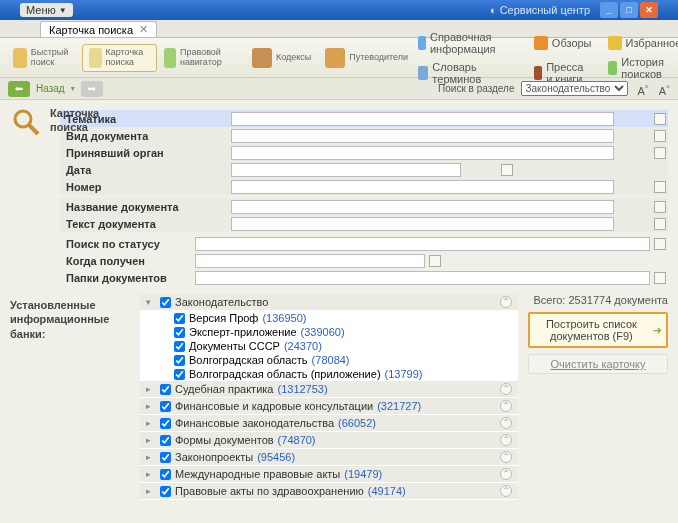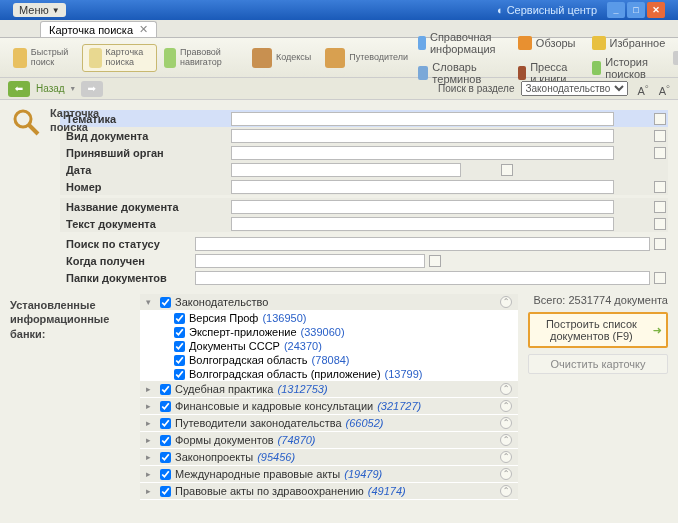--- a/index.html
+++ b/index.html
@@ -1,39 +1,39 @@
 <!DOCTYPE html>
 <html><head>
 <meta charset="utf-8">
 <style>
 * { box-sizing: border-box; margin: 0; padding: 0; font-family: Tahoma, Arial, sans-serif; font-size: 11px; }
 body { background: #f0f0e8; width: 678px; height: 523px; overflow: hidden; }
 
-.title-bar { background: linear-gradient(#3b7dd8, #1a5ab8); height: 20px; display: flex; align-items: center; padding: 0 13px; color: #fff; }
+.title-bar { background: linear-gradient(#3b7dd8, #1a5ab8); height: 20px; display: flex; align-items: center; padding: 0 20px; color: #fff; }
 .title-bar .menu-btn { background: #e8e8e0; color: #333; border-radius: 3px; padding: 1px 6px; display: flex; align-items: center; gap: 3px; }
 .title-bar .menu-btn .tri { font-size: 8px; }
 .title-bar .spacer { flex: 1; }
 .title-bar .win-btn { width: 18px; height: 16px; margin-left: 2px; display: flex; align-items: center; justify-content: center; border-radius: 2px; font-size: 9px; font-weight: bold; }
 .win-min,.win-max { background: #5a9ae8; }
 .win-close { background: #e86a3a; }
 .service-link { margin-right: 8px; color: #cfe6ff; font-size: 10px; display: flex; align-items: center; gap: 3px; }
 
 .tab-strip { background: #e8e8e0; height: 18px; display: flex; align-items: flex-end; padding-left: 40px; border-bottom: 1px solid #bbb; }
 .tab { background: #fff; border: 1px solid #bbb; border-bottom: none; border-radius: 3px 3px 0 0; padding: 1px 8px; display: flex; align-items: center; gap: 6px; font-size: 10px; }
 .tab .x { color: #888; }
 
 .toolbar { background: linear-gradient(#f6f6ee, #e8e8dc); height: 40px; display: flex; align-items: center; padding: 0 6px; border-bottom: 1px solid #ccc; }
 .tb-btn { display: flex; align-items: center; gap: 4px; padding: 3px 6px; border: 1px solid transparent; border-radius: 3px; color: #666; }
 .tb-btn.active { border-color: #c8b870; background: #f8f4e0; }
 .tb-btn .ic { width: 20px; height: 20px; background: #d8a050; border-radius: 3px; }
 .tb-btn span { font-size: 9px; line-height: 1.1; max-width: 50px; display: block; }
 .tb-sep { width: 1px; height: 28px; background: #ccc; margin: 0 4px; }
 .mini-btn { display: flex; align-items: center; gap: 4px; padding: 2px 4px; color: #555; font-size: 10px; }
 .mini-btn .mic { width: 14px; height: 14px; background: #8bc34a; border-radius: 2px; }
-.tb-right { margin-left: auto; display: grid; grid-template-columns: auto auto; gap: 2px 8px; }
+.tb-right { margin-left: auto; display: grid; grid-template-columns: auto auto; gap: 2px 24px; }
 
 .nav-bar { background: #e8e8dc; height: 22px; display: flex; align-items: center; padding: 0 8px; border-bottom: 1px solid #ccc; gap: 6px; }
 .nav-arr { width: 22px; height: 16px; border-radius: 3px; display: flex; align-items: center; justify-content: center; color: #fff; font-size: 10px; }
 .nav-back { background: #7cb342; }
 .nav-fwd { background: #ccc; }
 .nav-spacer { flex: 1; }
 .section-sel { font-size: 10px; color: #555; }
 .aa { font-size: 11px; color: #555; margin-left: 4px; }
 
 .main { padding: 6px 10px; }
@@ -50,31 +50,31 @@
 .row .inp.half { flex: 0 0 230px; }
 .row .sq { width: 12px; height: 12px; border: 1px solid #aaa; background: #f8f8f0; margin-right: 2px; }
 
 .lower { display: flex; margin-top: 8px; gap: 10px; }
 .banks-lbl { width: 120px; font-weight: bold; color: #444; font-size: 11px; line-height: 1.3; padding-top: 4px; }
 .tree { flex: 1; }
 .tnode { background: #ebebe3; border-bottom: 1px solid #fff; padding: 2px 6px; display: flex; align-items: center; gap: 4px; position: relative; }
 .tnode .exp { width: 10px; color: #888; font-size: 9px; }
 .tnode input { width: 11px; height: 11px; }
 .tnode .nm { color: #333; }
-.tnode .cnt { color: #2a60c8; font-style: italic; }
+.tnode .cnt { color: #2a60c8; }
 .tnode .coll { position: absolute; right: 6px; width: 12px; height: 12px; border: 1px solid #bbb; border-radius: 6px; background: #f8f8f0; font-size: 8px; text-align: center; line-height: 10px; color: #888; }
 .tchild { background: #fff; padding: 1px 6px 1px 34px; display: flex; align-items: center; gap: 4px; }
 .tchild input { width: 11px; height: 11px; }
 .tchild .cnt { color: #2a60c8; }
 
 .right-col { width: 140px; font-size: 10px; }
 .total { text-align: right; color: #555; margin-bottom: 6px; }
 .build-btn { border: 2px solid #e8a030; background: #fffae8; padding: 4px 4px; text-align: center; color: #444; display: flex; align-items: center; justify-content: center; gap: 4px; border-radius: 2px; }
 .build-btn .arr { color: #7cb342; }
-.clear-btn { margin-top: 6px; text-align: center; color: #888; padding: 3px; border: 1px solid #ddd; background: #f4f4ec; border-radius: 2px; }
+.clear-btn { margin-top: 6px; text-align: center; color: #888; padding: 3px; border: 1px solid #ddd; background: #f4f4ec; border-radius: 2px; text-decoration: underline; }
 </style>
 </head>
 <body>
 
 <div class="title-bar">
   <div class="menu-btn">
     <span>Меню</span>
     <span class="tri">▼</span>
   </div>
   <div class="spacer"></div>
@@ -274,21 +274,21 @@
         <div class="tnode">
           <span class="exp">▸</span>
           <input type="checkbox" checked="" style="">
           <span class="nm">Финансовые и кадровые консультации</span> 
           <span class="cnt">(321727)</span>
           <span class="coll">⌃</span>
         </div>
         <div class="tnode">
           <span class="exp">▸</span>
           <input type="checkbox" checked="" style="">
-          <span class="nm">Путеводители законодательства</span> 
+          <span class="nm">Финансовые законодательства</span> 
           <span class="cnt">(66052)</span>
           <span class="coll">⌃</span>
         </div>
         <div class="tnode">
           <span class="exp">▸</span>
           <input type="checkbox" checked="" style="">
           <span class="nm">Формы документов</span> 
           <span class="cnt">(74870)</span>
           <span class="coll">⌃</span>
         </div>

